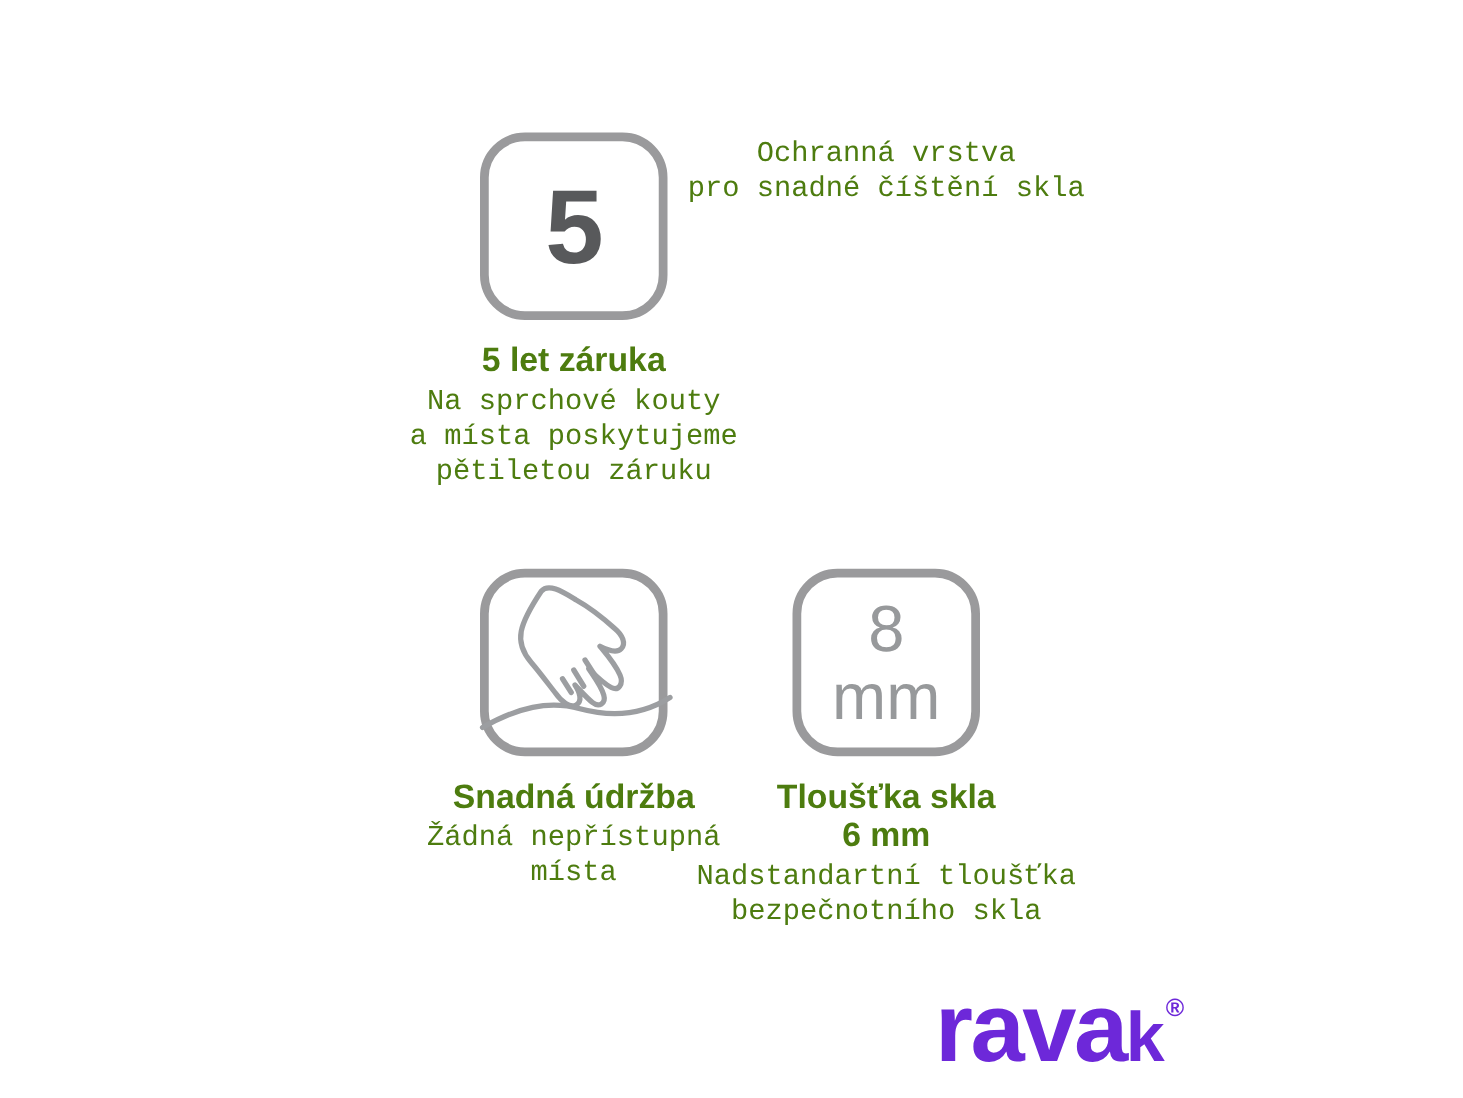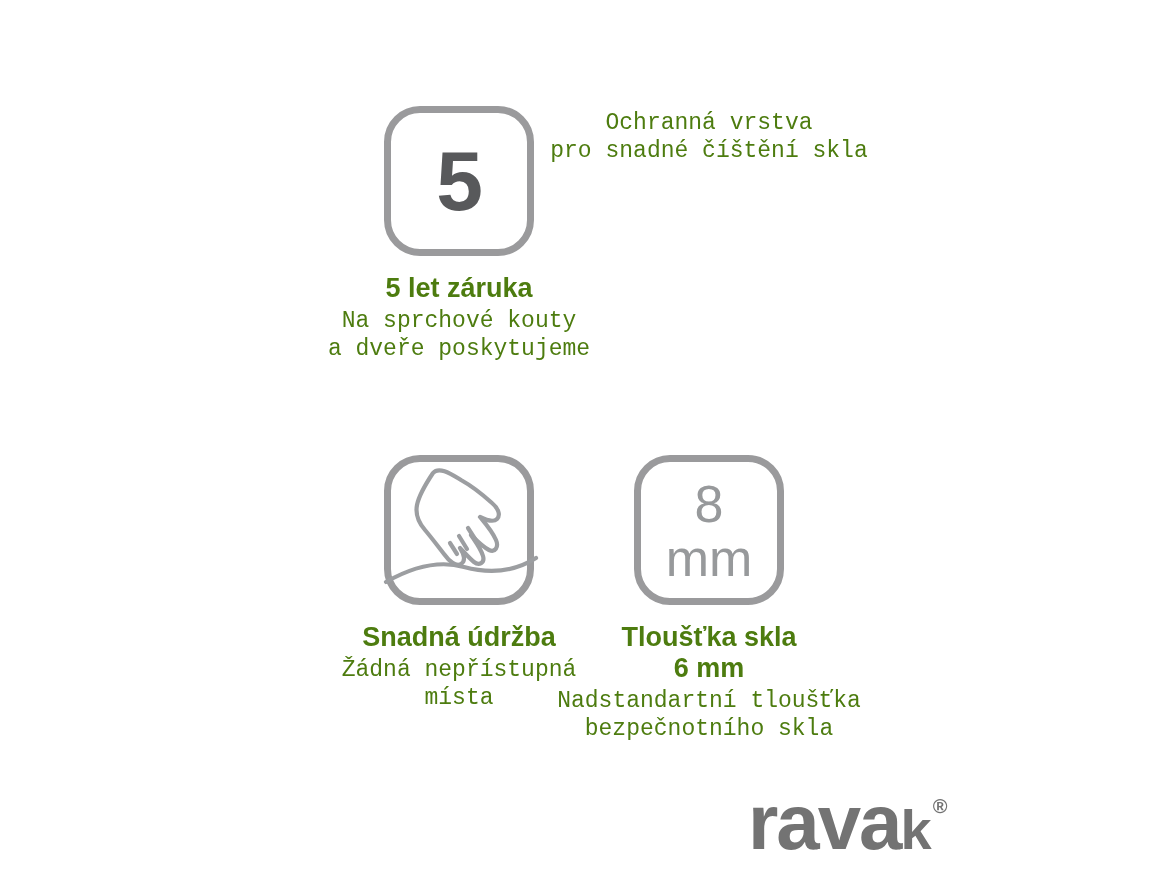--- a/index.html
+++ b/index.html
@@ -40,36 +40,37 @@
   .icon-mm{
     display:flex;flex-direction:column;align-items:center;justify-content:center;height:100%;
     font-size:52px;line-height:54px;color:#97999b;font-weight:400;transform:translateY(1px);
   }
   .title{margin-top:17px;font-size:27px;line-height:31px;font-weight:bold;color:#4d7c0f;}
   .subtitle{margin-top:3px;font-size:23px;line-height:28px;color:#4d7c0f;font-family:Liberation Mono, monospace;}
 
   
   .brand{
     position:absolute;left:748px;top:783px;height:78px;line-height:78px;
-    font-size:78px;font-weight:bold;color:#737373;letter-spacing:-2px;white-space:nowrap;
+    font-size:78px;font-weight:bold;color:#6d28d9;letter-spacing:-2px;white-space:nowrap;
   }
   .brand .k-small{font-size:56px;font-weight:bold;}
   .brand .reg{font-size:20px;font-weight:bold;position:relative;top:-36px;margin-left:3px;letter-spacing:0;}
 </style>
 </head>
 <body>
 
 <div class="feature" id="f1">
   <div class="icon-box">
     <span class="icon-num">5</span>
   </div>
   <div class="title">5 let záruka</div>
   <div class="subtitle">
     <div>Na sprchové kouty</div>
-    <div>a dveře poskytujeme</div>
+    <div>a místa poskytujeme</div>
+    <div>pětiletou záruku</div>
   </div>
 </div>
 
 <div class="feature" id="f2">
   <div class="subtitle">
     <div>Ochranná vrstva</div>
     <div>pro snadné číštění skla</div>
   </div>
 </div>
 

